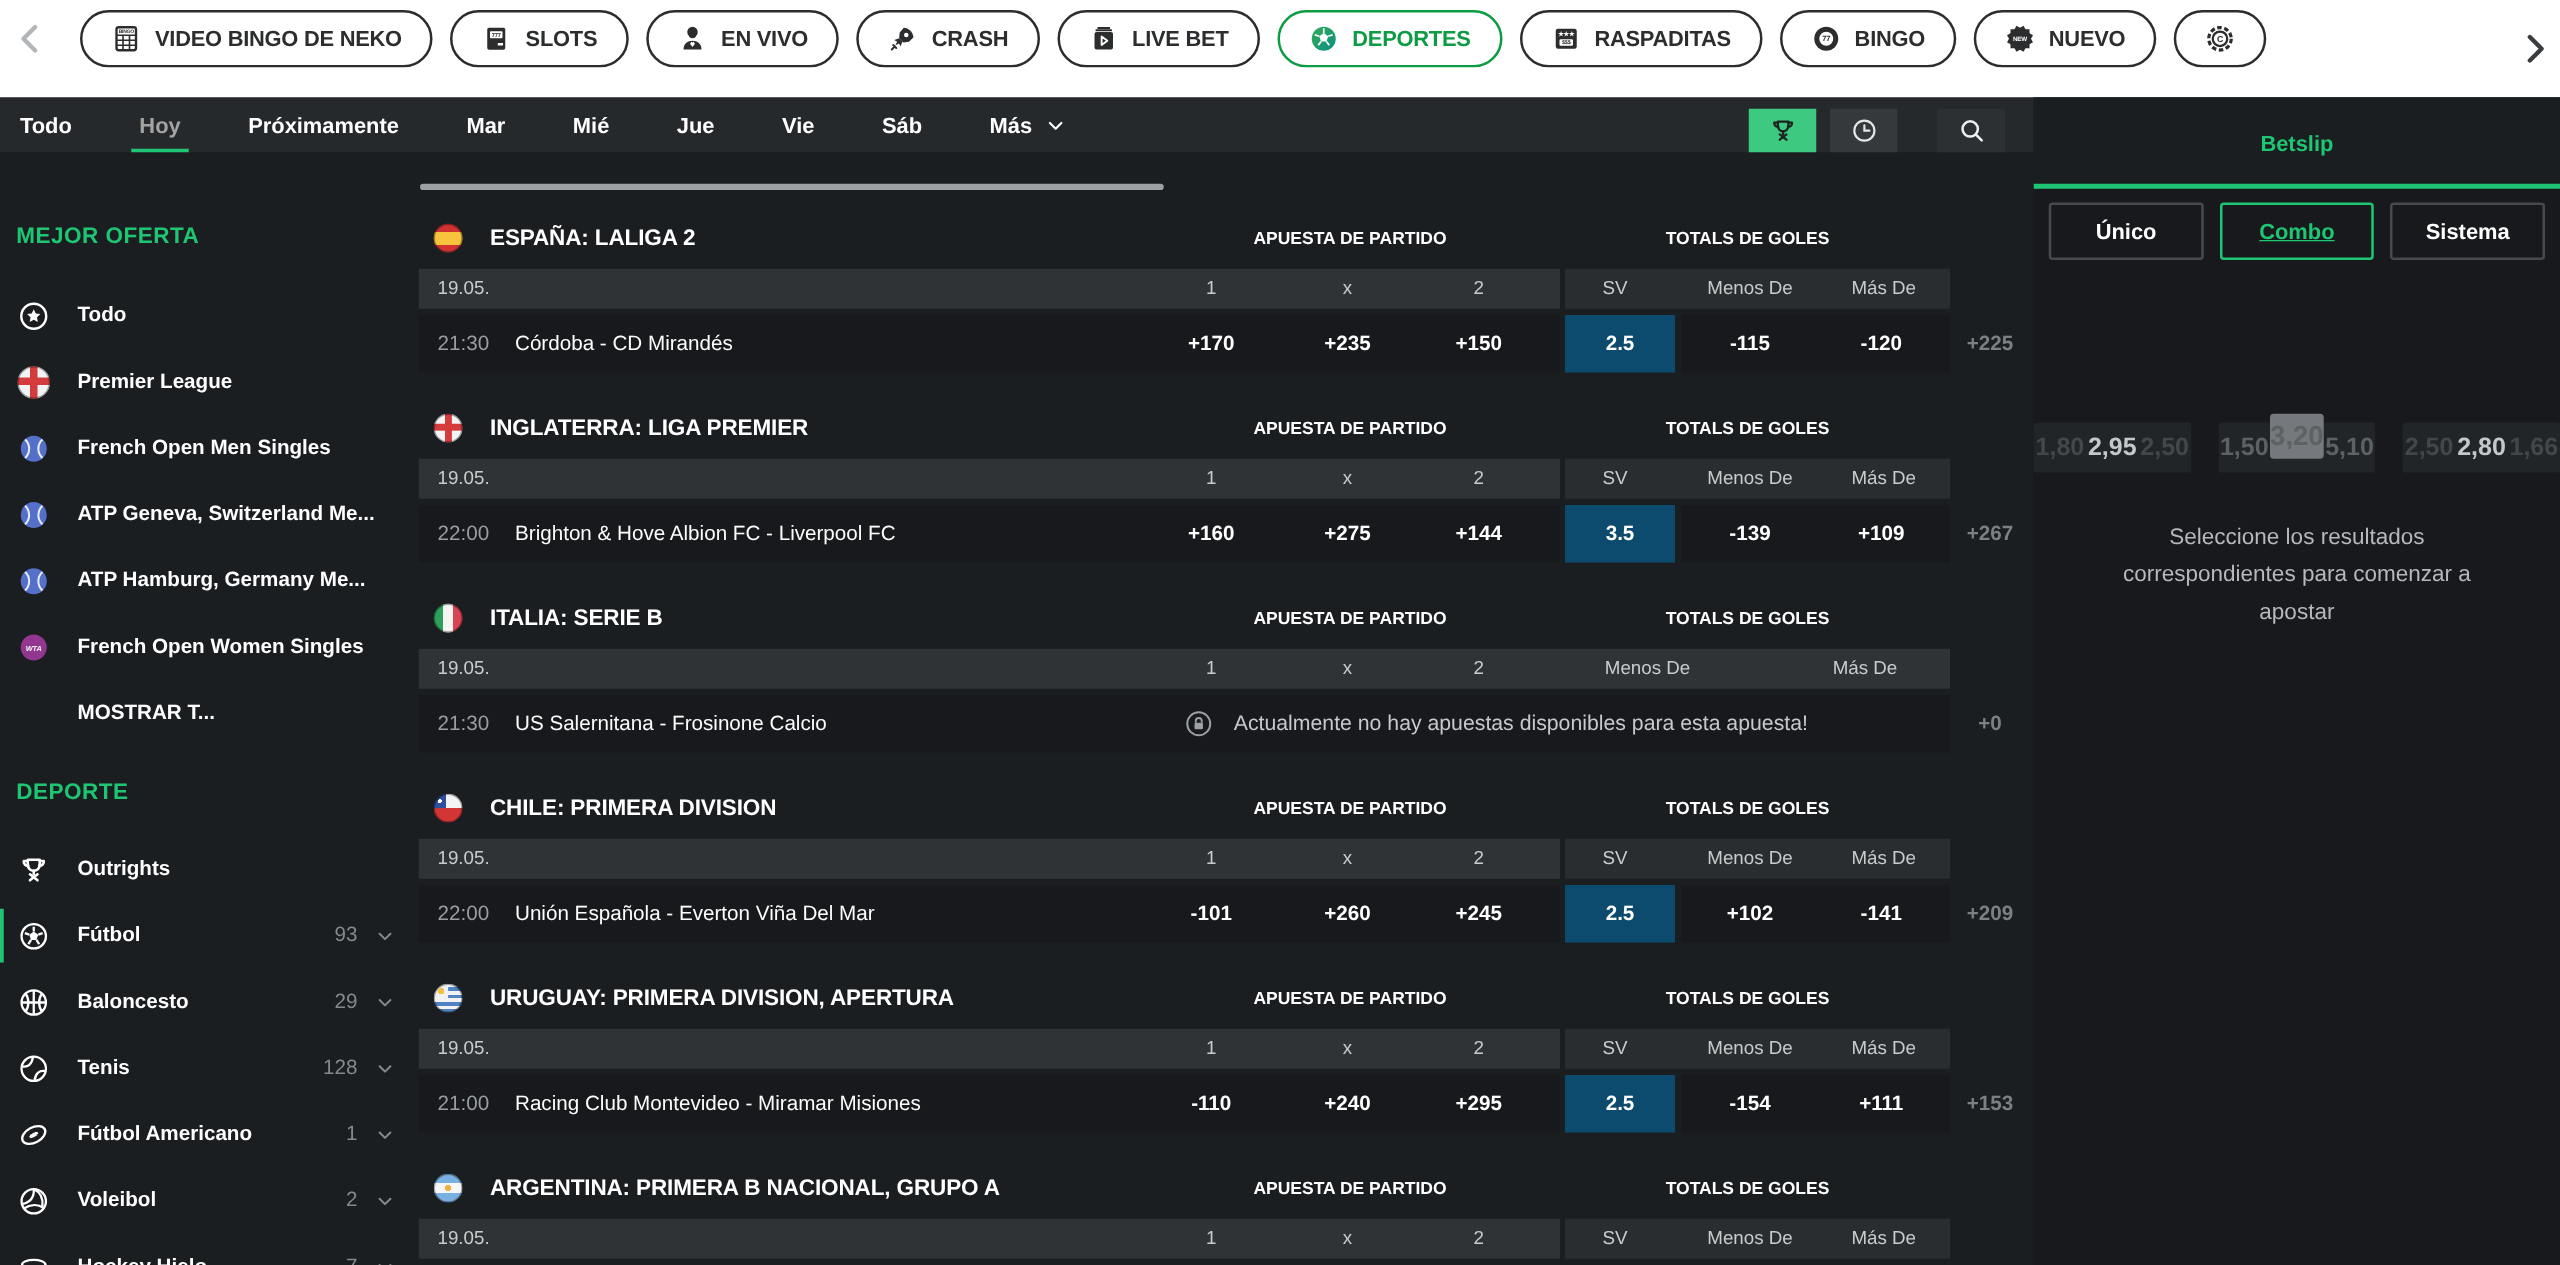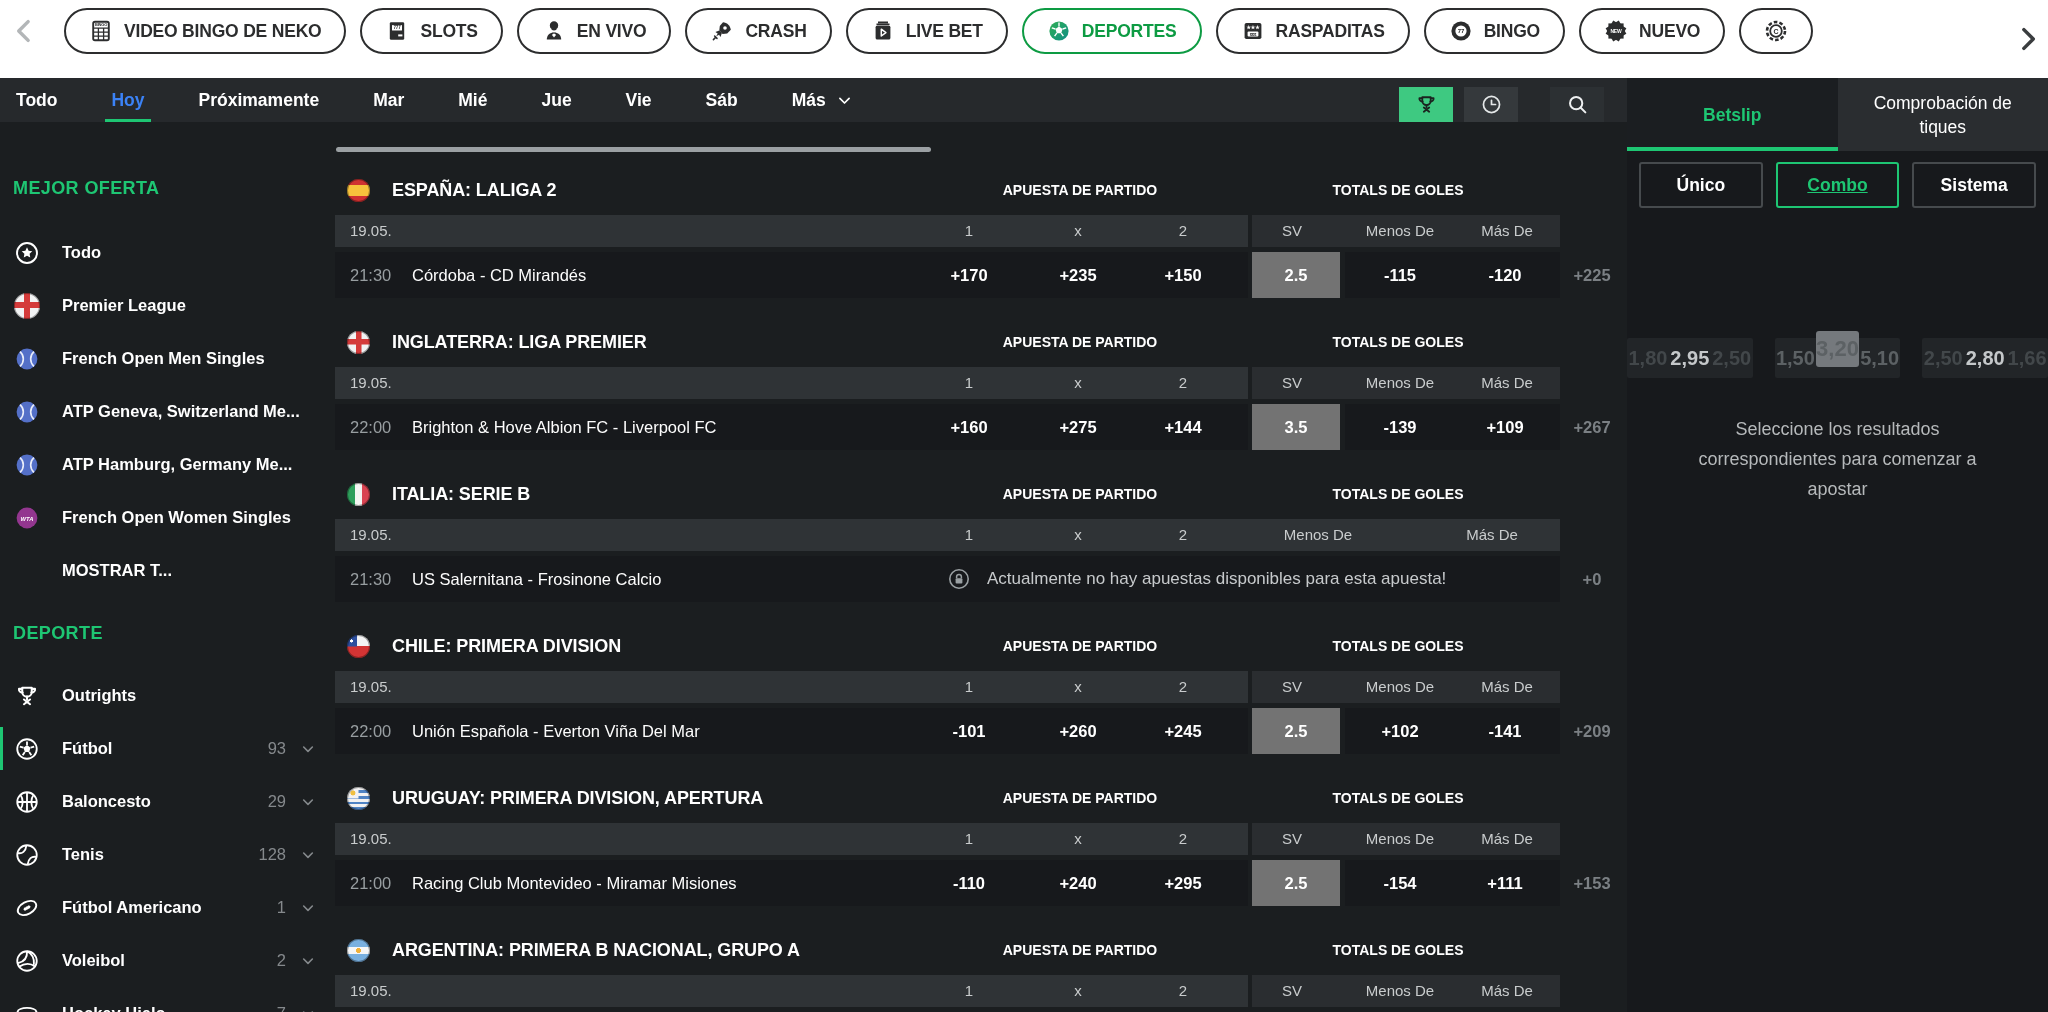--- a/index.html
+++ b/index.html
@@ -19,21 +19,21 @@
          display:flex; align-items:center; gap:11px; padding:0 23px; color:#2c2d2e;
          font-weight:bold; font-size:17.5px; letter-spacing:-0.2px; cursor:pointer; }
   .pill .ico{ width:24px; height:24px; color:#2c2d2e; }
   .pill.active{ border-color:#0d9b43; color:#0d9b43; }
 
   
   .filterbar{ position:absolute; top:78px; left:0; width:1627px; height:44px; background:#26292c;
               display:flex; align-items:stretch; padding-left:16px; }
   .ftab{ display:flex; align-items:center; color:#fff; font-weight:bold; font-size:17.5px;
          margin-right:54px; position:relative; cursor:pointer; white-space:nowrap; }
-  .ftab.active{ color:#3b82f6;text-align:center; }
+  .ftab.active{ color:#a3a3a3;text-align:center; }
   .ftab.active::after{ content:''; position:absolute; left:-6px; right:-6px; bottom:0; height:3px; background:#1ec673; }
   .ftab .ico{ width:17px; height:17px; margin-left:10px; color:#fff; }
   .fb-squares{ position:absolute; left:1399px; top:9px; display:flex; }
   .sq{ width:54px; height:35px; border:none; display:flex; align-items:center; justify-content:center; cursor:pointer; }
   .sq .ico{ width:23px; height:23px; }
   .sq-trophy{ background:#3ec981; color:#1b2420; margin-right:11px; }
   .sq-clock{ background:#35393c; color:#e4e7e8; margin-right:32px; }
   .sq-search{ background:#2c3033; color:#eef0f1; }
 
   
@@ -87,21 +87,21 @@
   .cmeA{ left:928px; } .cmaA{ left:1102px; }
 
   .match-row{ height:46px; position:relative; width:1292px; }
   .blk{ position:absolute; top:0; height:100%; background:#17191c; }
   .blk-main{ left:0; width:913px; }
   .blk-susp{ left:0; width:1225px; }
   .time{ position:absolute; left:15px; line-height:46px; color:#989ea1; font-size:16.5px; }
   .teams{ position:absolute; left:77px; line-height:46px; color:#fdfdfd; font-size:16.5px; white-space:nowrap; cursor:pointer; }
   .odd{ position:absolute; width:110px; text-align:center; line-height:46px; color:#fff;
         font-weight:bold; font-size:16.5px; cursor:pointer; }
-  .blk-sv{ left:917px; width:88px; background:#737373; text-align:center; line-height:46px;
+  .blk-sv{ left:917px; width:88px; background:#0c4a6e; text-align:center; line-height:46px;
            color:#fff; font-weight:bold; font-size:16.5px; }
   .blk-tot{ left:1010px; width:215px; }
   .tu{ left:0; } .to{ left:105px; }
   .more{ position:absolute; left:1226px; width:62px; text-align:center; line-height:46px;
          color:#7b8084; font-weight:bold; font-size:16.5px; cursor:pointer; }
   .lockwrap{ position:absolute; left:612px; top:11px; width:24px; height:24px; color:#9aa0a3; }
   .lockwrap .ico{ width:24px; height:24px; }
   .susp-msg{ position:absolute; left:652px; line-height:46px; color:#c7cacc; font-size:17px; white-space:nowrap; }
 
   
@@ -672,23 +672,20 @@
           </div>
         </div>
     </main>
   </div>
 
   <aside class="betslip">
     <div class="bs-tabs">
       <div class="bs-tab active">
         <span>Betslip</span>
       </div>
-      <div class="bs-tab">
-        <span>Comprobación de tiques</span>
-      </div>
     </div>
     <div class="bs-types" id="bs-types">
         <button class="">Único</button>
         <button class="active">Combo</button>
         <button class="">Sistema</button>
       </div>
     <div class="bs-sample" id="bs-sample">
         <div class="s-row">
           <span class="s-cell">1,80</span>
           <span class="s-cell midcol">2,95</span>

